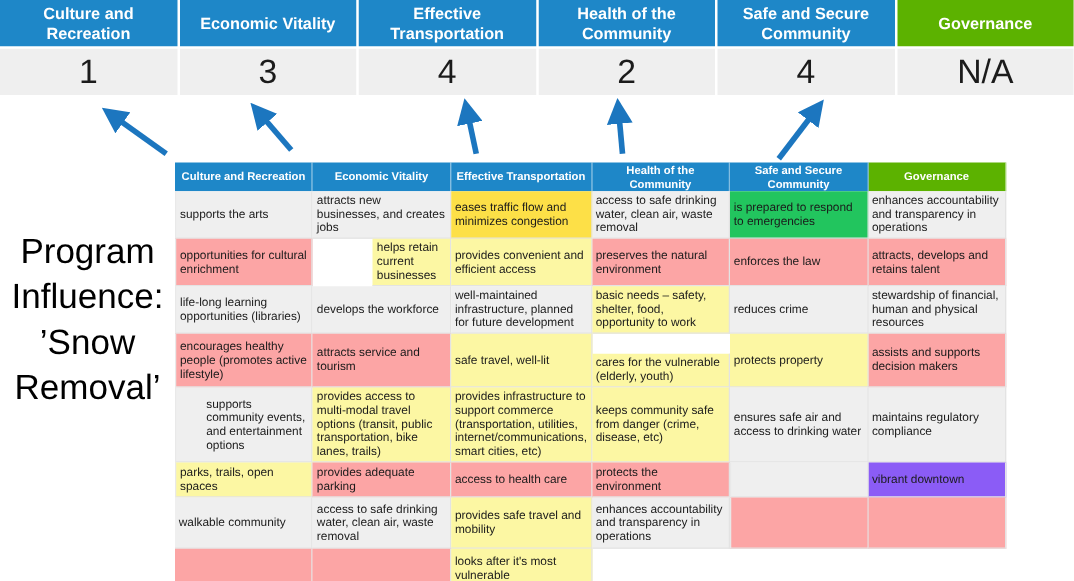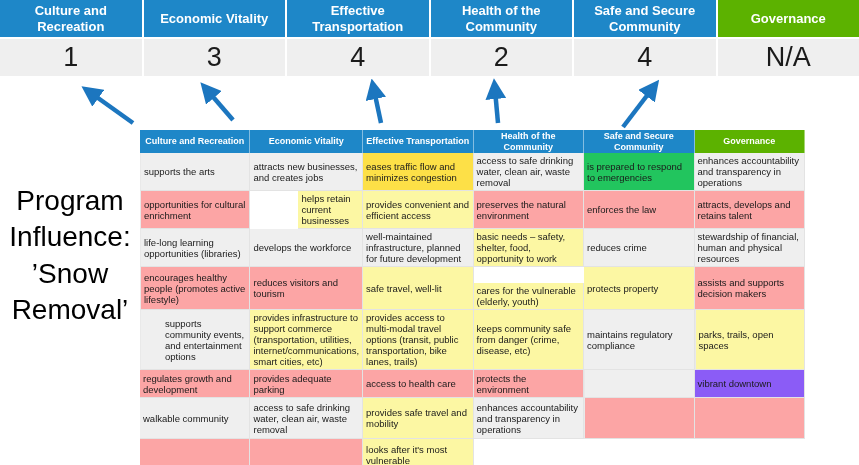--- a/index.html
+++ b/index.html
@@ -135,32 +135,32 @@
       <div class="m-cell">preserves the natural environment</div>
       <div class="m-cell">enforces the law</div>
       <div class="m-cell">attracts, develops and retains talent</div>
       <div class="m-cell first" style="background: rgb(239, 239, 239);">life-long learning opportunities (libraries)</div>
       <div class="m-cell" style="background: rgb(239, 239, 239);">develops the workforce</div>
       <div class="m-cell" style="background: rgb(239, 239, 239);">well-maintained infrastructure, planned for future development</div>
       <div class="m-cell" style="background: rgb(252, 247, 163);">basic needs – safety, shelter, food, opportunity to work</div>
       <div class="m-cell" style="background: rgb(239, 239, 239);">reduces crime</div>
       <div class="m-cell" style="background: rgb(239, 239, 239);">stewardship of financial, human and physical resources</div>
       <div class="m-cell first">encourages healthy people (promotes active lifestyle)</div>
-      <div class="m-cell">reduces visitors and tourism</div>
+      <div class="m-cell">attracts service and tourism</div>
       <div class="m-cell" style="background: rgb(252, 247, 163);">safe travel, well-lit</div>
       <div class="m-cell" style="background: rgb(252, 247, 163); margin-top: 16px;">cares for the vulnerable (elderly, youth)</div>
       <div class="m-cell" style="background: rgb(252, 247, 163);">protects property</div>
       <div class="m-cell">assists and supports decision makers</div>
       <div class="m-cell first" style="background: rgb(239, 239, 239); padding-left: 24px;">supports community events, and entertainment options</div>
+      <div class="m-cell" style="background: rgb(252, 247, 163);">provides access to multi-modal travel options (transit, public transportation, bike lanes, trails)</div>
       <div class="m-cell" style="background: rgb(252, 247, 163);">provides infrastructure to support commerce (transportation, utilities, internet/communications, smart cities, etc)</div>
-      <div class="m-cell" style="background: rgb(252, 247, 163);">provides access to multi-modal travel options (transit, public transportation, bike lanes, trails)</div>
       <div class="m-cell" style="background: rgb(252, 247, 163);">keeps community safe from danger (crime, disease, etc)</div>
+      <div class="m-cell" style="background: rgb(239, 239, 239);">ensures safe air and access to drinking water</div>
       <div class="m-cell" style="background: rgb(239, 239, 239);">maintains regulatory compliance</div>
       <div class="m-cell first" style="background: rgb(252, 247, 163);">parks, trails, open spaces</div>
-      <div class="m-cell">regulates growth and development</div>
       <div class="m-cell">provides adequate parking</div>
       <div class="m-cell">access to health care</div>
       <div class="m-cell">protects the environment</div>
       <div class="m-cell first" style="background: rgb(239, 239, 239);"></div>
       <div class="m-cell" style="background: #8b5cf6;">vibrant downtown</div>
       <div class="m-cell" style="background: rgb(239, 239, 239);">walkable community</div>
       <div class="m-cell" style="background: rgb(239, 239, 239);">access to safe drinking water, clean air, waste removal</div>
       <div class="m-cell" style="background: rgb(252, 247, 163);">provides safe travel and mobility</div>
       <div class="m-cell" style="background: rgb(239, 239, 239);">enhances accountability and transparency in operations</div>
       <div class="m-cell first"></div>

